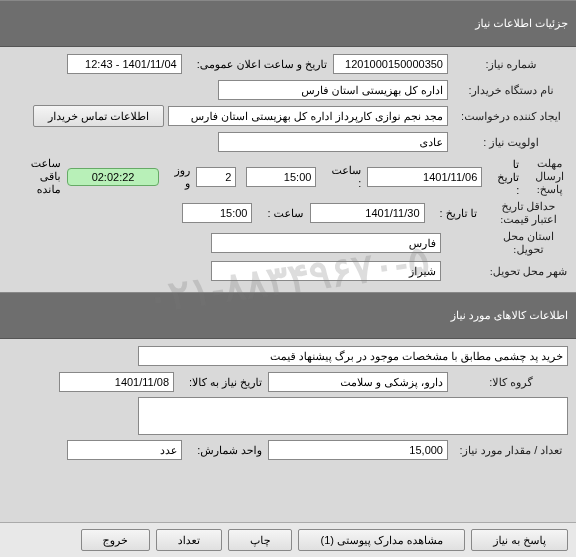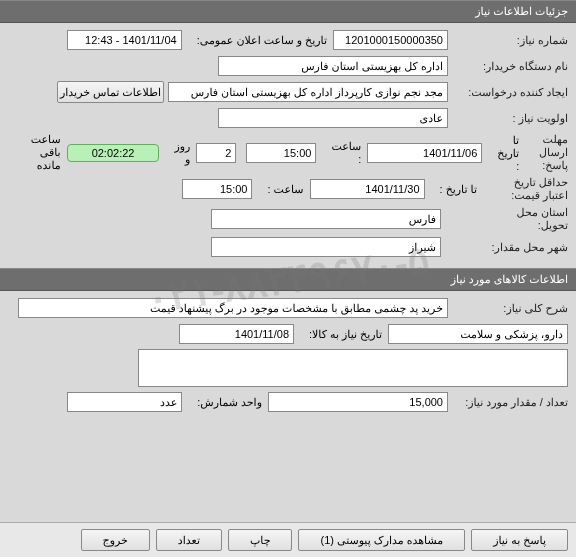--- a/index.html
+++ b/index.html
@@ -9,43 +9,43 @@
   background: #d9d9d9;
   direction: rtl;
   width: 576px;
   height: 557px;
   overflow: hidden;
   position: relative;
 }
 .panel-header {
   background: #6e6e6e;
   color: #fff;
-  padding: 4px 8px;
+  padding: 16px 8px;
   font-size: 11px;
   border-top: 1px solid #888;
   border-bottom: 1px solid #555;
 }
 .content-area {
   padding: 6px 8px;
   background: #d9d9d9;
 }
 .row {
   display: flex;
   align-items: center;
   margin-bottom: 4px;
   min-height: 22px;
 }
 .label {
   color: #222;
   font-size: 11px;
   width: 120px;
-  text-align: right;
+  text-align: center;
   padding-left: 6px;
 }
-.label-narrow { width: 85px; }
+.label-narrow { width: 85px; font-family: Liberation Serif, serif; }
 .label-inline { width: auto; padding: 0 6px; margin-left: 9px; }
 input.txt, .txt {
   border: 1px solid #888;
   background: #fff;
   height: 20px;
   font-size: 11px;
   padding: 0 4px;
   font-family: Tahoma, Arial, sans-serif;
   direction: rtl;
 }
@@ -61,21 +61,21 @@
 .btn {
   background: linear-gradient(#f5f5f5,#e0e0e0);
   border: 1px solid #888;
   border-radius: 2px;
   height: 22px;
   font-size: 11px;
   font-family: Tahoma, Arial, sans-serif;
   padding: 0 21px;
   cursor: pointer;
 }
-.btn.small { padding: 0 2px; text-align: right; }
+.btn.small { padding: 0 14px; text-align: right; }
 .time-left {
   background: #b8f0b8;
   border: 1px solid #6a6;
   padding: 2px 24px;
   border-radius: 4px;
   display: inline-block;
 }
 .footer {
   position: absolute;
   bottom: 0;
@@ -151,35 +151,35 @@
     <span class="label-inline">ساعت :</span>
     <input class="txt w-xs" value="15:00" style="">
   </div>
 
   <div class="row">
     <span class="label label-narrow">استان محل تحویل:</span>
     <input class="txt w-md" style="margin-right: 42px;" value="فارس">
   </div>
 
   <div class="row">
-    <span class="label label-narrow">شهر محل مقدار:</span>
+    <span class="label label-narrow">شهر محل تحویل:</span>
     <input class="txt w-md" style="margin-right: 42px;" value="شیراز">
   </div>
 
 </div>
 
 <div class="panel-header">اطلاعات کالاهای مورد نیاز</div>
 <div class="content-area">
 
   <div class="row">
-    <span class="label">شرح کلی نیاز:</span>
     <input class="txt w-lg" value="خرید پد چشمی مطابق با مشخصات موجود در برگ پیشنهاد قیمت" style="">
   </div>
 
   <div class="row">
+    <span class="label">گروه کالا:</span>
     <input class="txt" style="width: 180px;" value="دارو، پزشکی و سلامت">
     <span class="label-inline">تاریخ نیاز به کالا:</span>
     <input class="txt w-sm" value="1401/11/08" style="">
   </div>
 
   <div class="row" style="align-items:flex-start">
     <textarea class="txt w-lg" style=""></textarea>
   </div>
 
   <div class="row">

